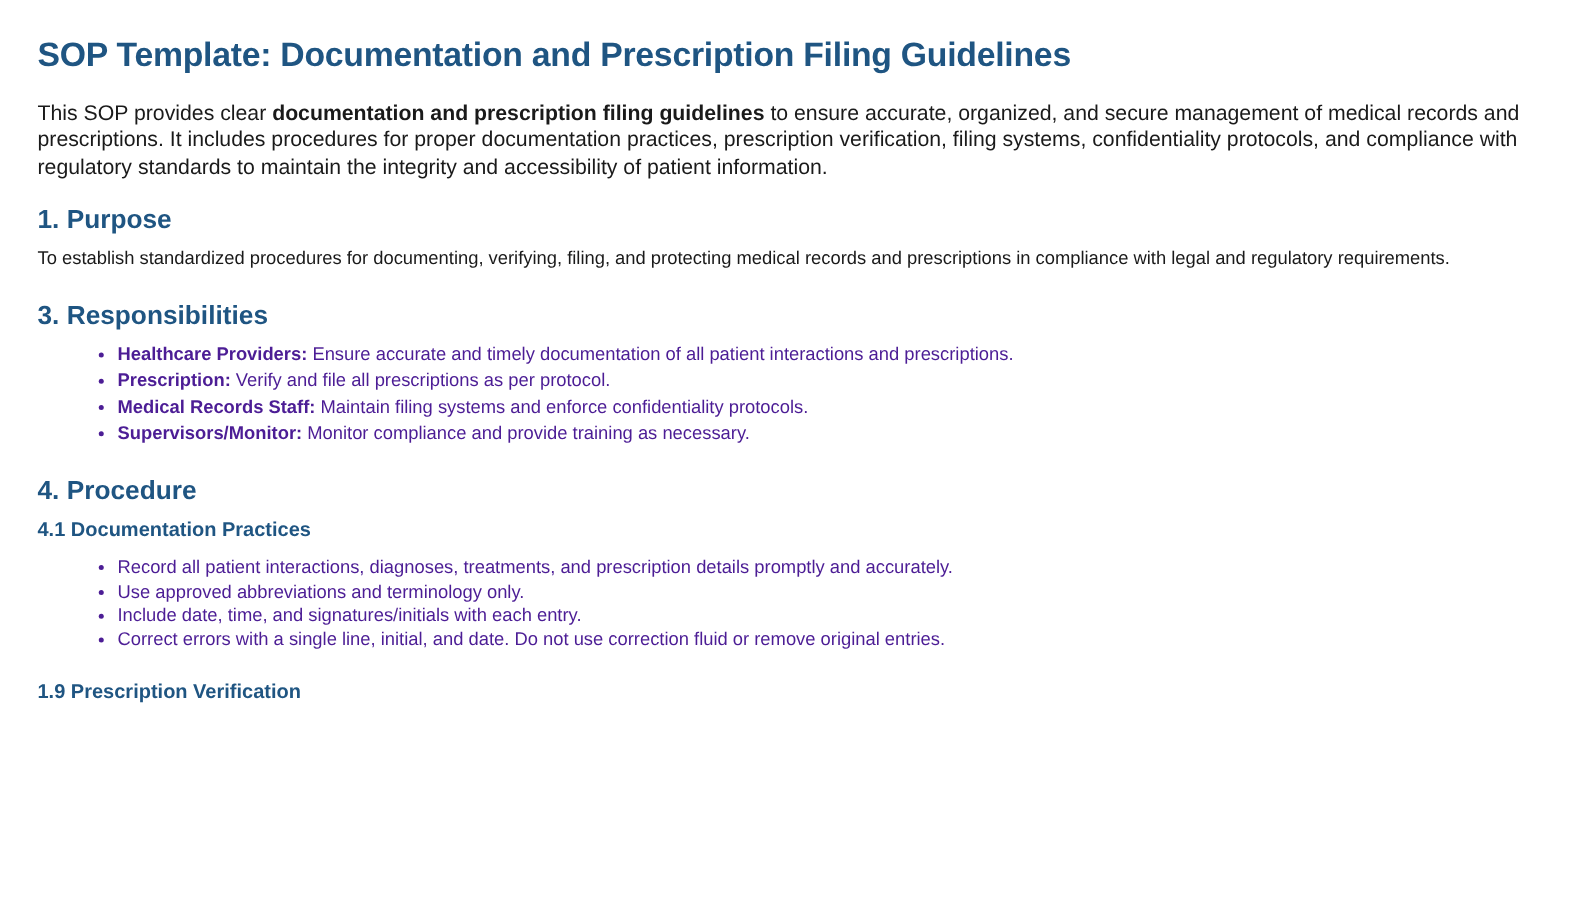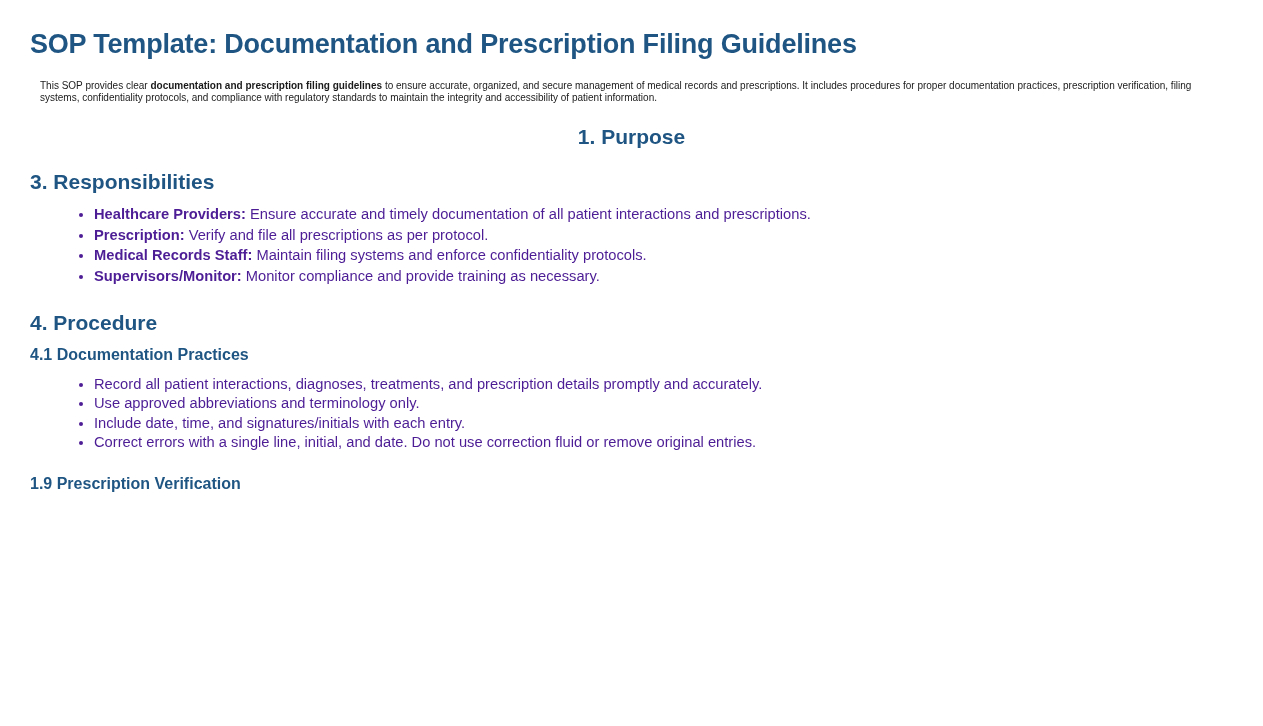--- a/index.html
+++ b/index.html
@@ -21,23 +21,23 @@
   }
   h1.doc-title {
     font-size: 27px;
     line-height: 1.25;
     color: #1f5582;
     margin: 6px 0 18px 0;
     font-weight: bold;
     letter-spacing: -0.2px;
   }
   p.intro {
-    font-size: 10px;
+    font-size: 17px;
     line-height: 1.27;
-    margin: 0 0 18px 10px;
+    margin: 0 0 18px 0;
     color: #1a1a1a;
     max-width: 1195px;
   }
   p.intro b { font-weight: bold; }
   h2.section {
     font-size: 21px;
     color: #1f5582;
     font-weight: bold;
     margin: 0 0 8px 0;
     line-height: 1.3;
@@ -49,21 +49,21 @@
     margin: 0 0 10px 0;
     line-height: 1.3;
   }
   p.body-text {
     font-size: 14.7px;
     line-height: 1.28;
     margin: 0 0 22px 0;
     color: #1a1a1a;
     max-width: 1140px;
   }
-  .sec-purpose { margin-top: 10px; text-align: center; }
+  .sec-purpose { margin-top: 10px; }
   .sec-scope { margin-top: 18px; }
   .sec-resp { margin-top: 18px; }
   .sec-proc { margin-top: 22px; }
   ul.bullets {
     margin: 6px 0 0 0;
     padding-left: 64px;
     list-style-type: disc;
   }
   ul.bullets li {
     font-size: 14.7px;
@@ -79,20 +79,21 @@
 <body>
 
 <div class="page">
 
   <h1 class="doc-title">SOP Template: Documentation and Prescription Filing Guidelines</h1>
 
   <p class="intro"><span>This SOP provides clear </span><b>documentation and prescription filing guidelines</b><span> to ensure accurate, organized, and secure management of medical records and prescriptions. It includes procedures for proper documentation practices, prescription verification, filing systems, confidentiality protocols, and compliance with regulatory standards to maintain the integrity and accessibility of patient information.</span></p>
 
   <div class="sec-purpose">
     <h2 class="section">1. Purpose</h2>
+    <p class="body-text">To establish standardized procedures for documenting, verifying, filing, and protecting medical records and prescriptions in compliance with legal and regulatory requirements.</p>
   </div>
 
   <div class="sec-scope">
   </div>
 
   <div class="sec-resp">
     <h2 class="section">3. Responsibilities</h2>
     <ul class="bullets">
       <li><b>Healthcare Providers:</b><span> Ensure accurate and timely documentation of all patient interactions and prescriptions.</span></li>
       <li><b>Prescription:</b><span> Verify and file all prescriptions as per protocol.</span></li>

